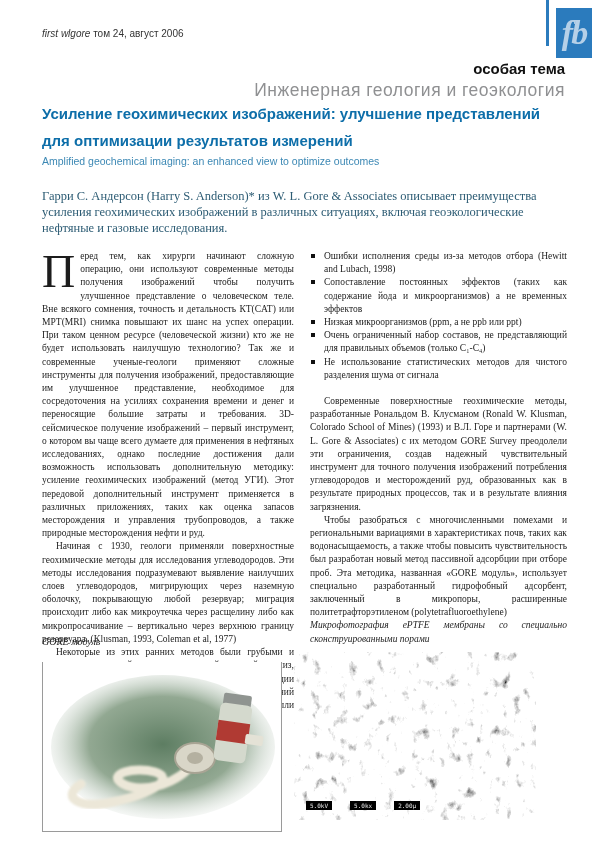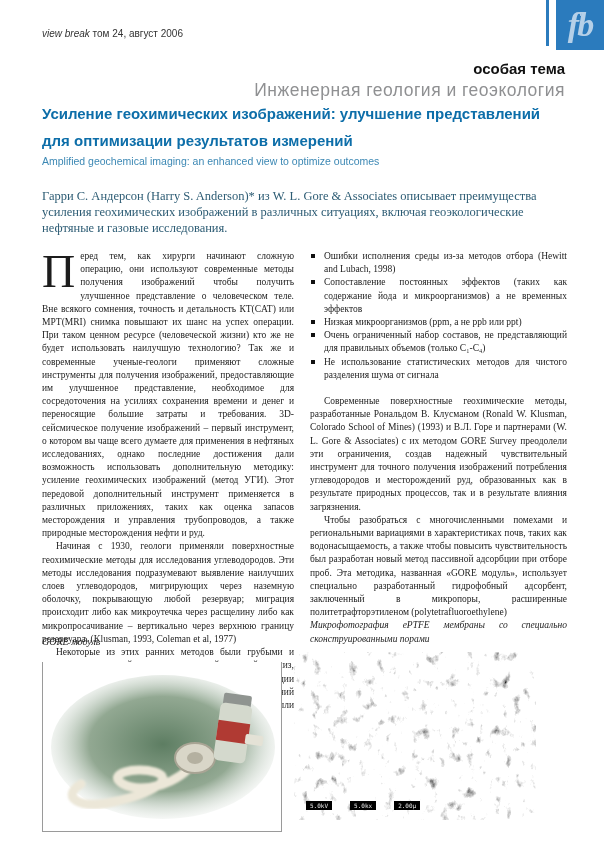--- a/index.html
+++ b/index.html
@@ -10,21 +10,21 @@
     font-family:"Liberation Serif", serif; color:#1c1c1c;
   }
   
   .journal-line {
     position:absolute; left:42px; top:28px;
     font-family:"Liberation Sans", sans-serif; font-size:10px; color:#333;
   }
   .journal-line .jname { font-style:italic; }
   .logo-stripe { position:absolute; left:546px; top:0; width:3px; height:46px; background:#2b7bbd; }
   .logo-box {
-    position:absolute; left:556px; top:0; width:48px; height:50px; background:#2b7bbd;
+    position:absolute; left:556px; top:8px; width:36px; height:50px; background:#2b7bbd;
     display:flex; align-items:center; justify-content:center;
   }
   .logo-box span {
     font-family:"Liberation Serif", serif; font-style:italic; font-weight:bold;
     font-size:34px; color:#b5d0e8; letter-spacing:-2px; line-height:1;
   }
   .kicker {
     position:absolute; right:39px; top:60px; text-align:left;
     font-family:"Liberation Sans", sans-serif; font-weight:bold; font-size:15px; color:#111;
   }
@@ -79,21 +79,21 @@
     background:#000; color:#e8e8e8; font-family:"DejaVu Sans Mono", monospace;
     font-size:6px; line-height:9px; padding:0 4px;
   }
 </style>
 </head>
 <body>
 
 <div class="page">
 
   <div class="journal-line">
-    <span class="jname">view break</span><span> том 24, август 2006</span>
+    <span class="jname">first wlgore</span><span> том 24, август 2006</span>
   </div>
   <div class="logo-stripe"></div>
   <div class="logo-box">
     <span>fb</span>
   </div>
 
   <div class="kicker">особая тема</div>
   <div class="section-head">Инженерная геология и геоэкология</div>
 
   <h1 class="title">Усиление геохимических изображений: улучшение представлений для оптимизации результатов измерений</h1>

